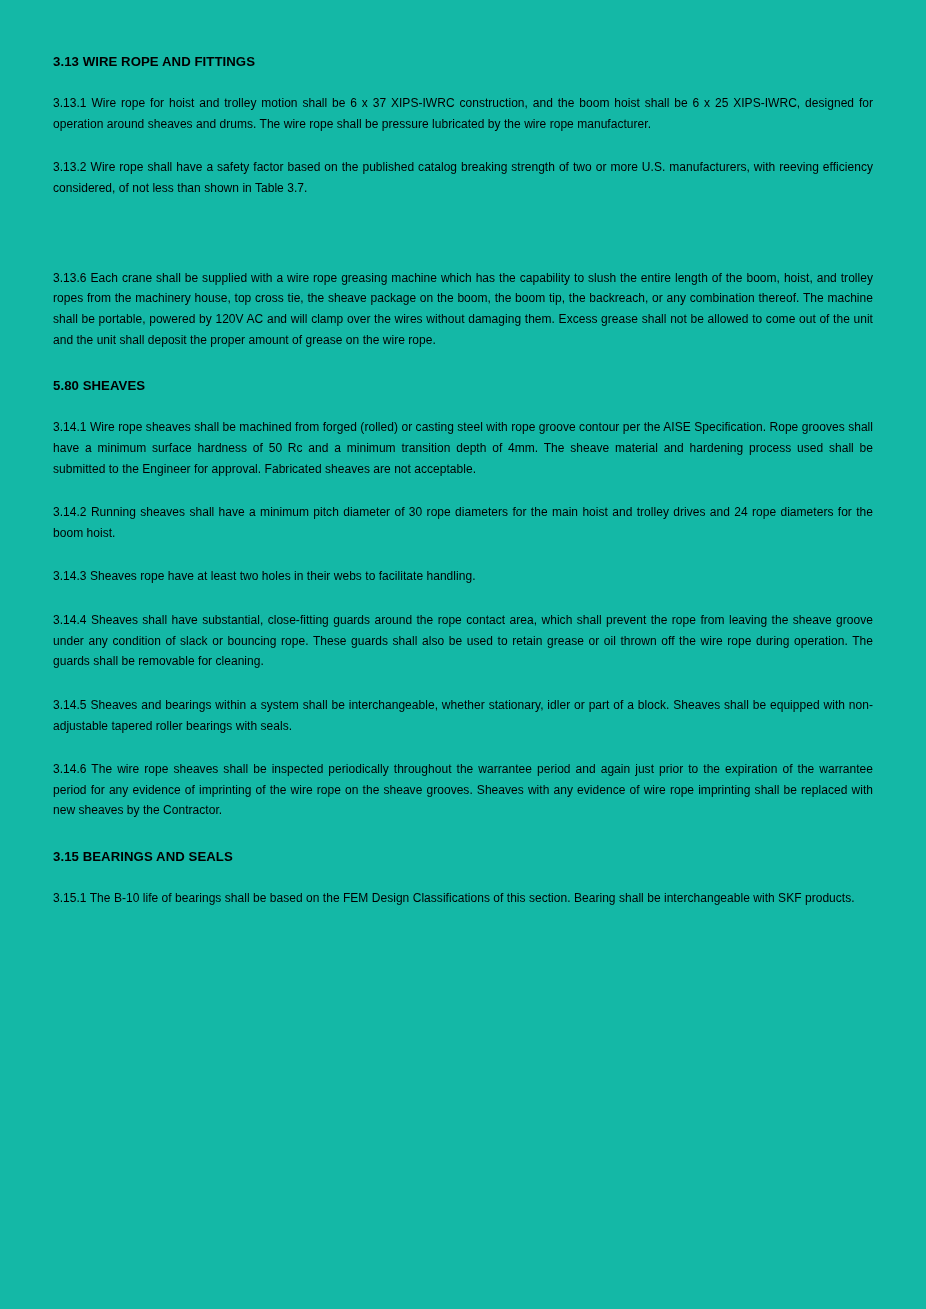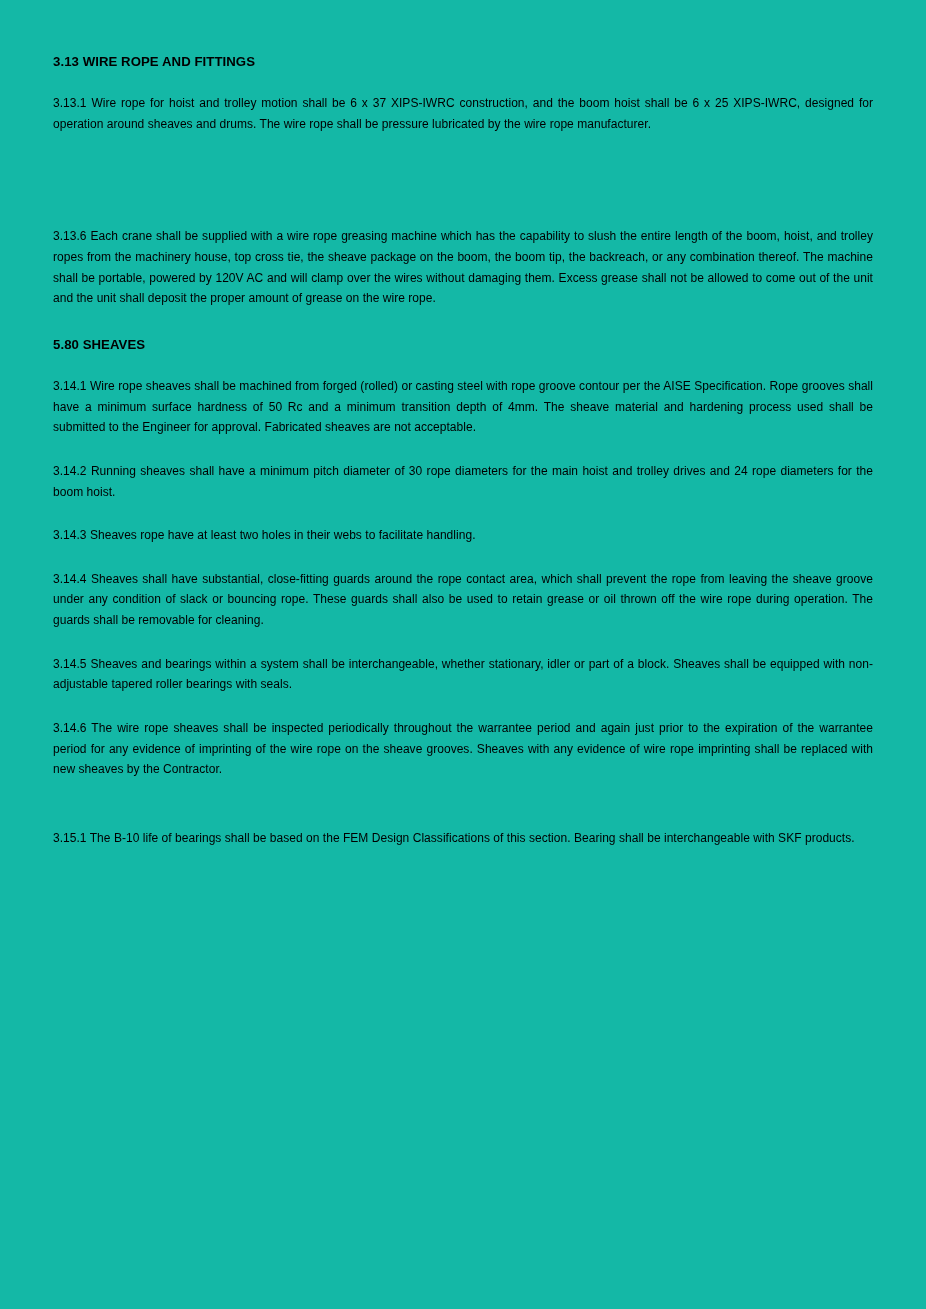--- a/index.html
+++ b/index.html
@@ -50,20 +50,21 @@
 
 <div class="page">
   <div class="doc-body">
 
     <h2 class="section-heading">3.13 WIRE ROPE AND FITTINGS</h2>
     <div class="gap-head-after"></div>
 
     <p class="para">3.13.1 Wire rope for hoist and trolley motion shall be 6 x 37 XIPS-IWRC construction, and the boom hoist shall be 6 x 25 XIPS-IWRC, designed for operation around sheaves and drums. The wire rope shall be pressure lubricated by the wire rope manufacturer.</p>
     <div class="gap-lg"></div>
 
+    <p class="para">3.13.2 Wire rope shall have a safety factor based on the published catalog breaking strength of two or more U.S. manufacturers, with reeving efficiency considered, of not less than shown in Table 3.7.</p>
     <div class="gap-lg"></div>
 
     <div class="gap-sm"></div>
 
     <div class="gap-lg"></div>
 
     <div class="gap-lg"></div>
 
     <p class="para">3.13.6 Each crane shall be supplied with a wire rope greasing machine which has the capability to slush the entire length of the boom, hoist, and trolley ropes from the machinery house, top cross tie, the sheave package on the boom, the boom tip, the backreach, or any combination thereof. The machine shall be portable, powered by 120V AC and will clamp over the wires without damaging them. Excess grease shall not be allowed to come out of the unit and the unit shall deposit the proper amount of grease on the wire rope.</p>
     <div class="gap-head-before"></div>
@@ -82,18 +83,19 @@
 
     <p class="para">3.14.4 Sheaves shall have substantial, close-fitting guards around the rope contact area, which shall prevent the rope from leaving the sheave groove under any condition of slack or bouncing rope. These guards shall also be used to retain grease or oil thrown off the wire rope during operation. The guards shall be removable for cleaning.</p>
     <div class="gap-lg"></div>
 
     <p class="para">3.14.5 Sheaves and bearings within a system shall be interchangeable, whether stationary, idler or part of a block. Sheaves shall be equipped with non-adjustable tapered roller bearings with seals.</p>
     <div class="gap-lg"></div>
 
     <p class="para">3.14.6 The wire rope sheaves shall be inspected periodically throughout the warrantee period and again just prior to the expiration of the warrantee period for any evidence of imprinting of the wire rope on the sheave grooves. Sheaves with any evidence of wire rope imprinting shall be replaced with new sheaves by the Contractor.</p>
     <div class="gap-head-before"></div>
 
+    <h2 class="section-heading">3.15 BEARINGS AND SEALS</h2>
     <div class="gap-head-after"></div>
 
     <p class="para">3.15.1 The B-10 life of bearings shall be based on the FEM Design Classifications of this section. Bearing shall be interchangeable with SKF products.</p>
 
   </div>
 </div>
 
 </body></html>

